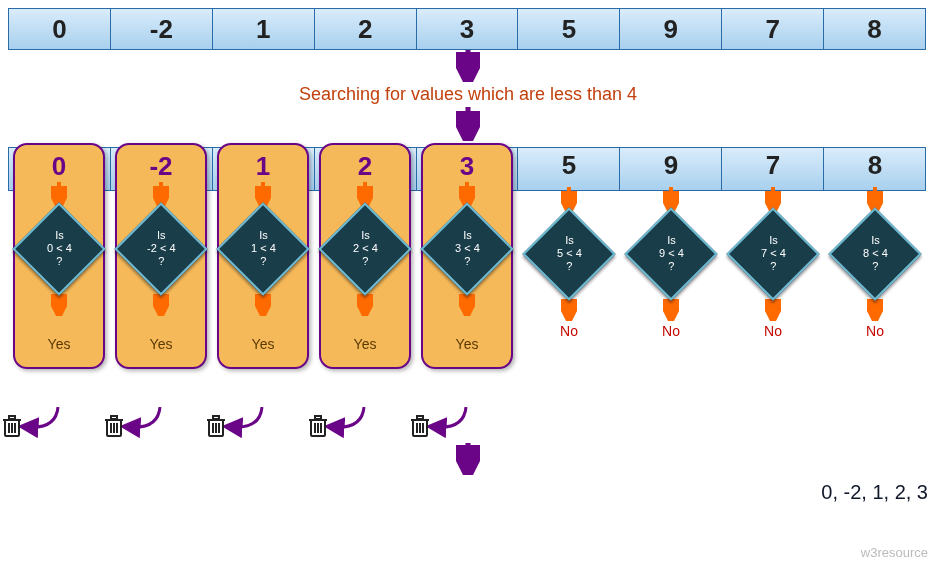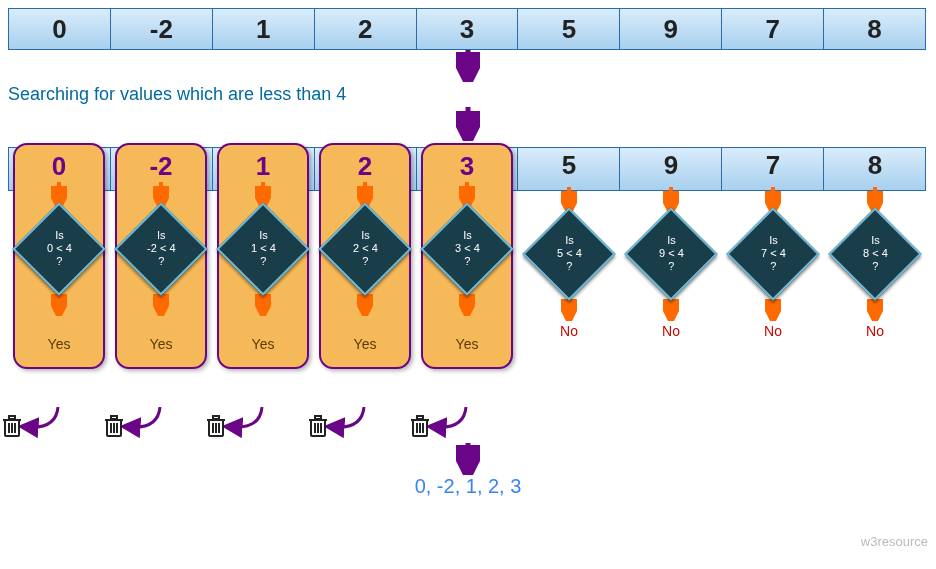--- a/index.html
+++ b/index.html
@@ -29,22 +29,22 @@
     font-weight: bold;
     color: #222;
   }
   .array-cell:last-child { border-right: none; }
   .arrow-down {
     display: block;
     margin-left: auto;
     margin-right: auto;
   }
   .caption {
-    text-align: left;
-    color: #0369a1;
+    text-align: center;
+    color: #c2410c;
     font-size: 18px;
     margin: 2px 0;
   }
   .middle-row {
     position: relative;
     width: 918px;
     height: 260px;
     margin-top: 6px;
   }
   .bg-strip {
@@ -107,29 +107,29 @@
     line-height: 1.2;
   }
   .answer-yes { color: #5a3a00; font-size: 14px; margin-top: 20px; }
   .answer-no  { color: #c40900; font-size: 14px; margin-top: 2px; text-align: center; }
   .trash-row {
     position: relative;
     width: 918px;
     height: 36px;
   }
   .result {
-    text-align: center;
-    color: #3b82f6;
+    text-align: right;
+    color: #0f172a;
     font-size: 20px;
-    margin-top: 0;
+    margin-top: 6px;
   }
   .watermark {
     position: absolute;
     right: 8px;
-    bottom: 20px;
+    bottom: 9px;
     color: #bbb;
     font-size: 13px;
   }
   svg { display: block; }
 </style>
 </head>
 <body>
 
 <div class="array-row">
   <div class="array-cell">0</div>

